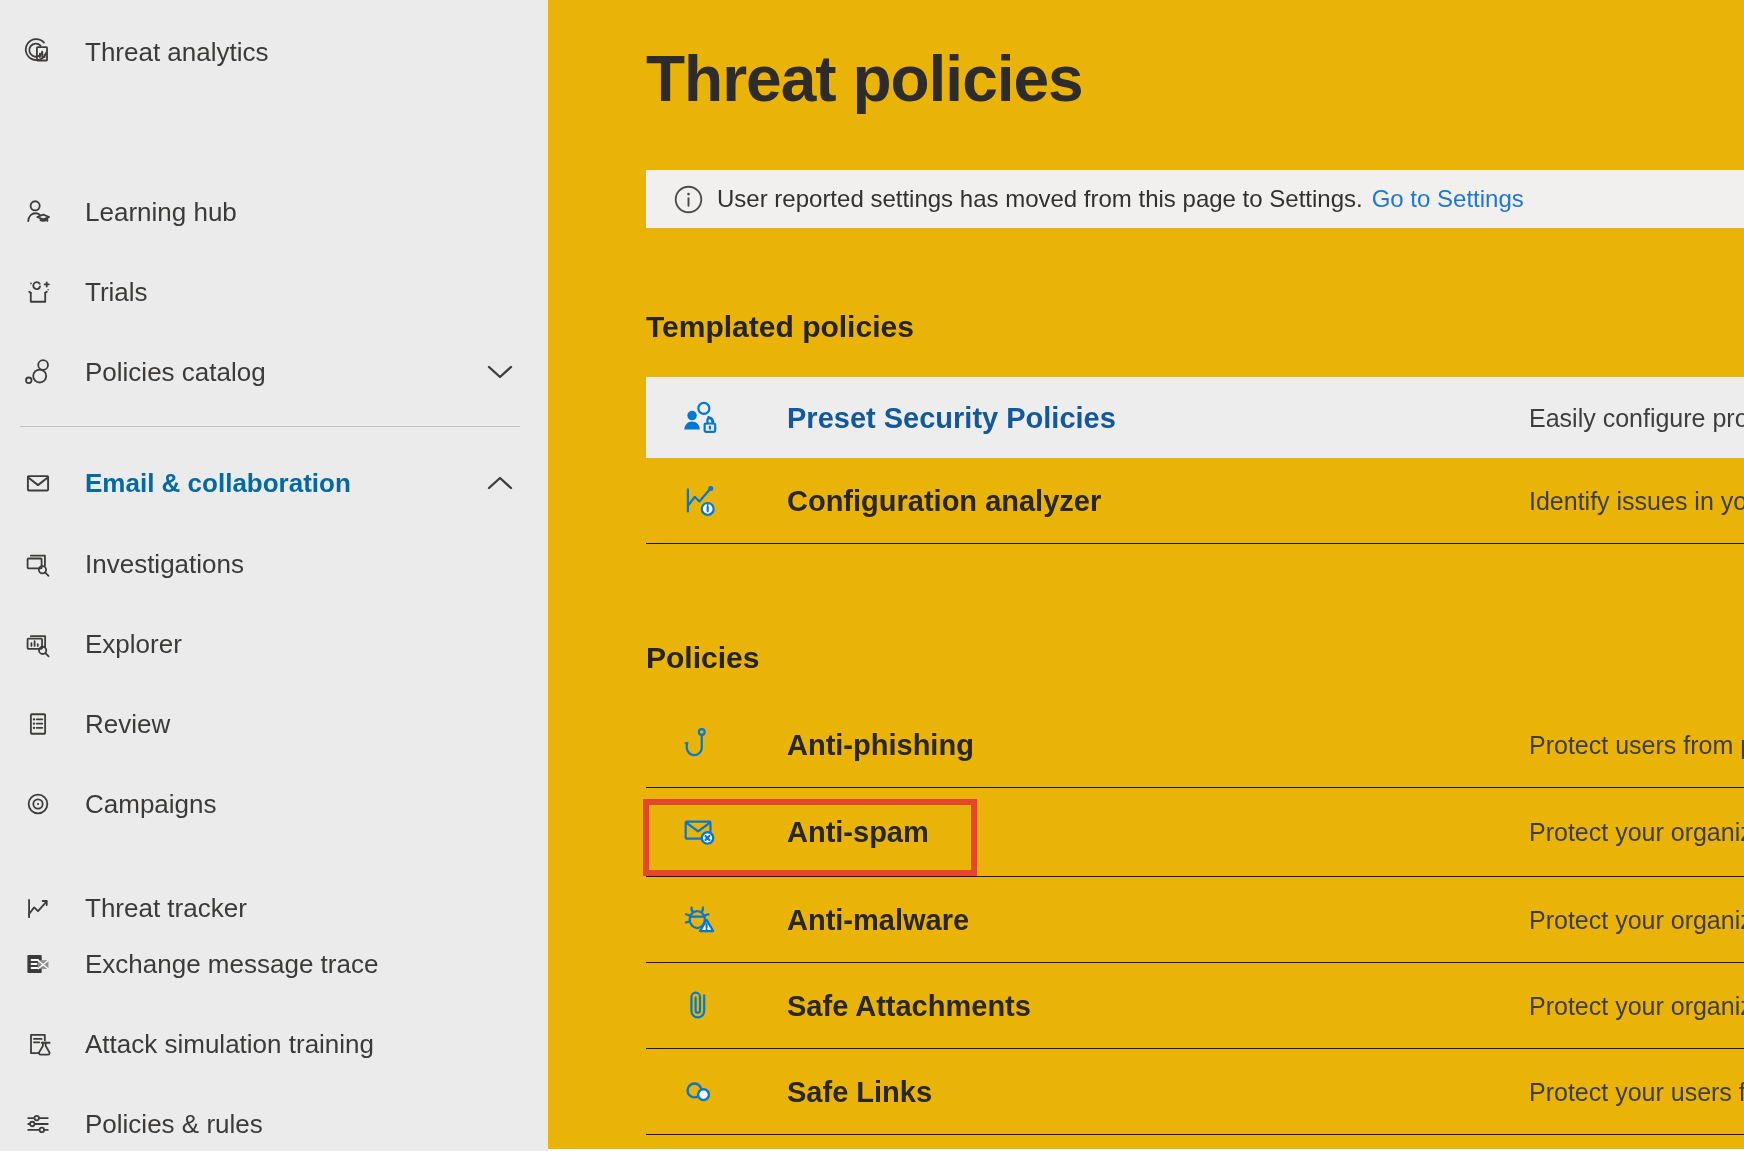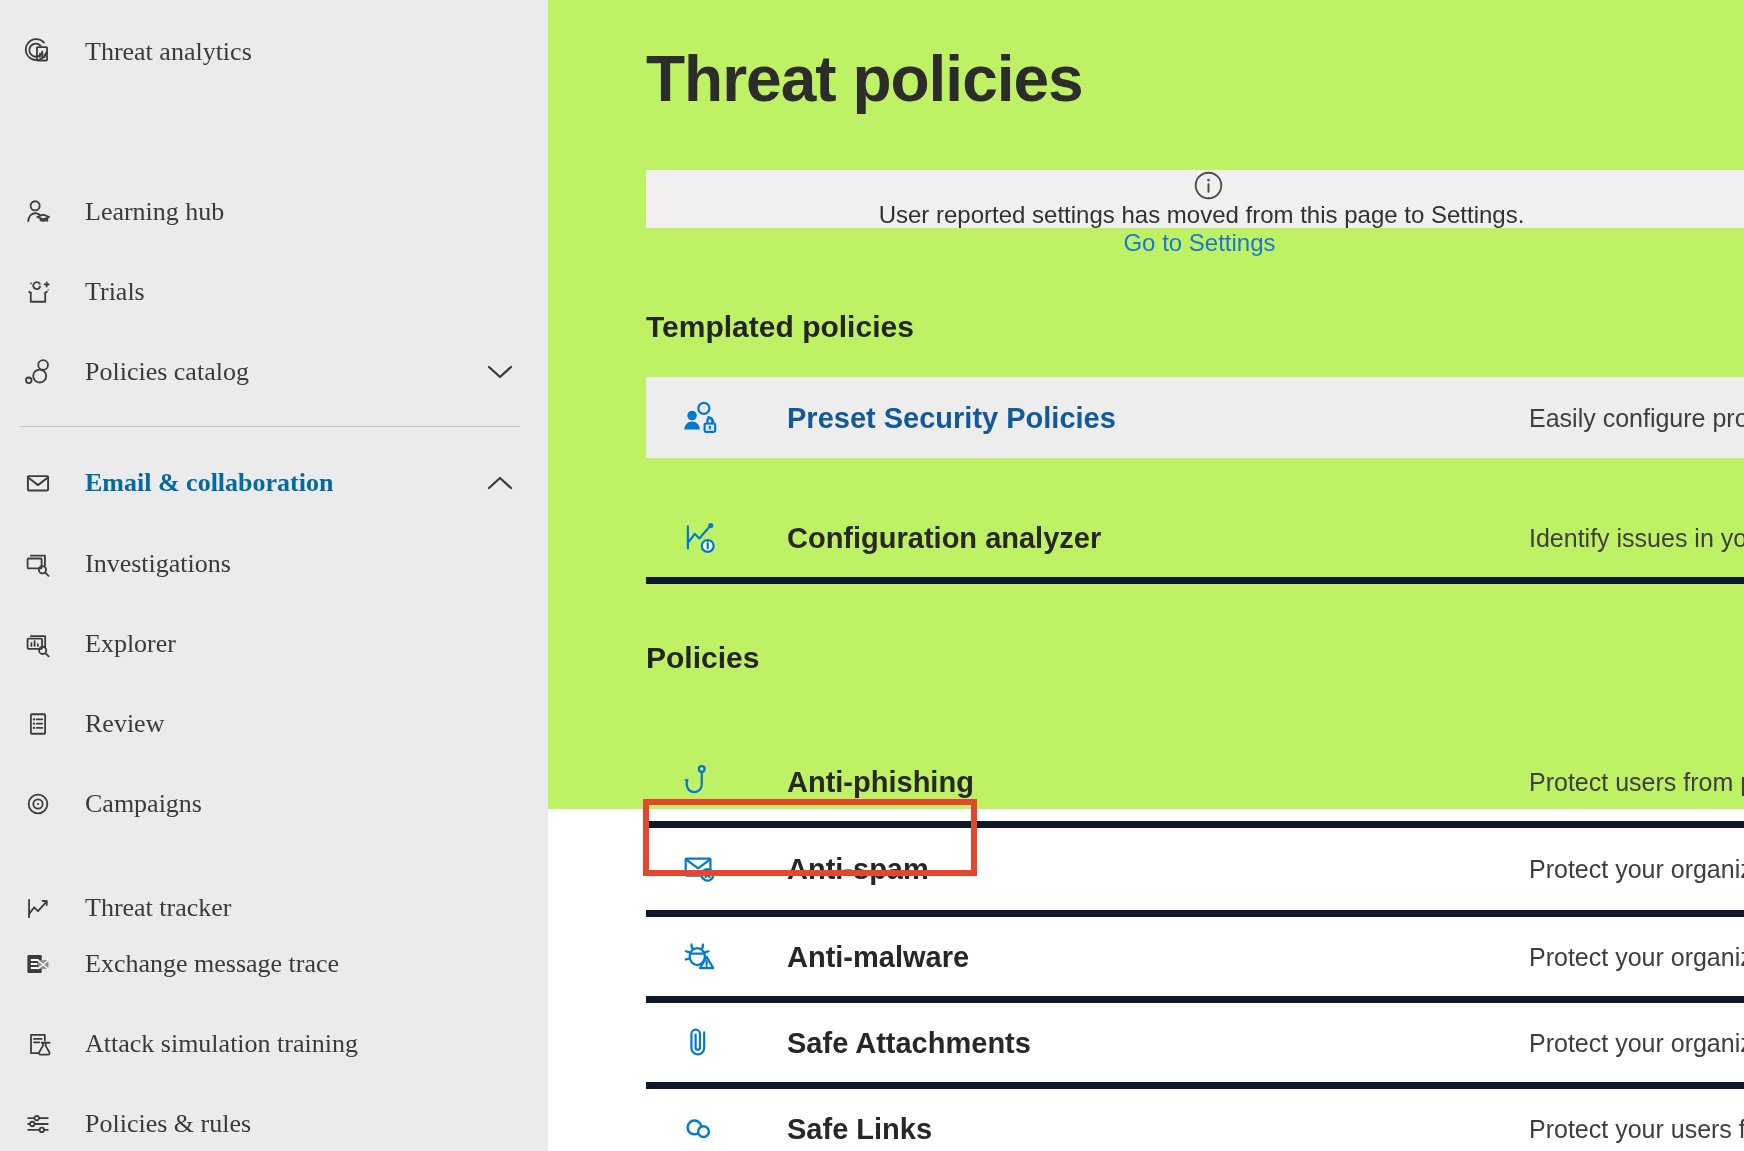--- a/index.html
+++ b/index.html
@@ -2,45 +2,45 @@
 <html><head>
 <meta charset="utf-8">
 <style>
   * { margin:0; padding:0; box-sizing:border-box; }
   html,body { width:1744px; height:1151px; }
   body {
     position:relative; overflow:hidden; background:#fff;
     font-family:"Liberation Sans", sans-serif; color:#323130;
   }
   
-  .sidebar { position:absolute; left:0; top:0; width:548px; height:1151px; background:#ebebeb;font-family:Liberation Serif, serif; }
+  .sidebar { position:absolute; left:0; top:0; width:548px; height:1151px; background:#ebebeb; }
   .side-item { position:absolute; left:0; width:548px; height:80px; cursor:pointer; }
   .s-icon { position:absolute; left:21px; top:50%; transform:translateY(-50%); width:34px; height:34px; color:#3d3c3b; }
   .s-icon svg { width:100%; height:100%; }
   .s-label { position:absolute; left:85px; top:50%; transform:translateY(-50%); font-size:26px; color:#3b3a39; white-space:nowrap; }
   .s-label.bold { font-weight:700; color:#0369a1; }
   .side-chevron { position:absolute; left:484px; top:50%; transform:translateY(-50%); width:32px; height:22px; color:#3d3c3b; }
   .side-sep { position:absolute; left:20px; top:426px; width:500px; height:1px; background:#c3c3c3; }
   
-  .main { position:absolute; left:548px; top:0; right:0; height:809px; background:#bef264; }
+  .main { position:absolute; left:548px; top:0; right:0; height:1149px; background:#eab308; }
   .page-title { position:absolute; left:98px; top:42px; font-size:64px; font-weight:700; color:#2d2c2b; letter-spacing:-1px; white-space:nowrap; }
-  .banner { position:absolute; left:98px; right:0; top:170px; height:58px; background:#f1f0ef; display:flex; align-items:center;flex-direction:column; }
+  .banner { position:absolute; left:98px; right:0; top:170px; height:58px; background:#f1f0ef; display:flex; align-items:center; }
   .b-icon { margin-left:27px; width:31px; height:31px; flex:none; color:#4a4a4a; }
   .b-icon svg { width:100%; height:100%; }
   .b-text { margin-left:13px; font-size:24px; color:#323130; white-space:nowrap; }
   .b-link { margin-left:9px; font-size:24px; color:#1b77d4; white-space:nowrap; cursor:pointer; }
   .section-heading { position:absolute; left:98px; font-size:30px; font-weight:700; color:#242424; white-space:nowrap; }
   #heading-templated { top:310px; }
   #heading-policies  { top:641px; }
   .row { position:absolute; left:98px; right:0; cursor:pointer;padding-left:44px; }
   .row-icon { position:absolute; left:32px; top:50%; transform:translateY(-50%); width:44px; height:44px; color:#0078d4; }
   .row-icon svg { width:100%; height:100%; }
   .row-label { position:absolute; left:141px; top:50%; transform:translateY(-50%); font-size:29px; font-weight:600; color:#282726; white-space:nowrap; }
   .row-desc { position:absolute; left:883px; top:50%; transform:translateY(-50%); font-size:25px; color:#3f3e3d; white-space:nowrap; }
-  .row.divider { border-bottom:7px solid #0f172a;margin-top:40px; }
+  .row.divider { border-bottom:1px solid #0f172a; }
   #row-preset { top:377px; height:81px; background:#ededed; }
   #row-preset .row-label { color:#12589d; }
   #row-config   { top:458px;  height:86px; }
   #row-phishing { top:703px;  height:85px; }
   #row-spam     { top:788px;  height:89px; }
   #row-malware  { top:877px;  height:86px; }
   #row-attach   { top:963px;  height:86px; }
   #row-links    { top:1049px; height:86px; }
   .annotation-box { position:absolute; left:643px; top:799px; width:334px; height:77px; border:6px solid #e4472c; z-index:9; pointer-events:none; }
   svg { display:block; }

